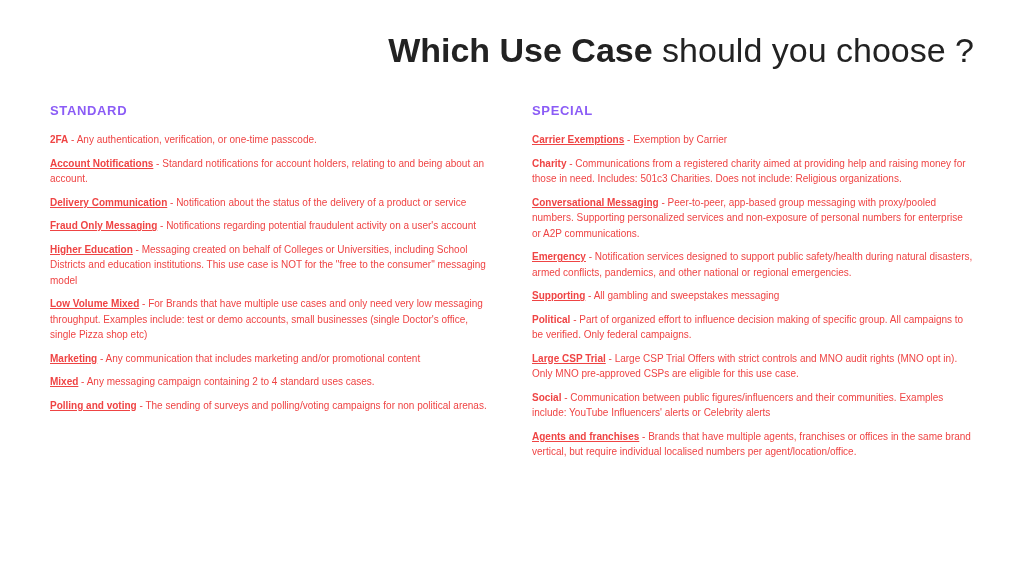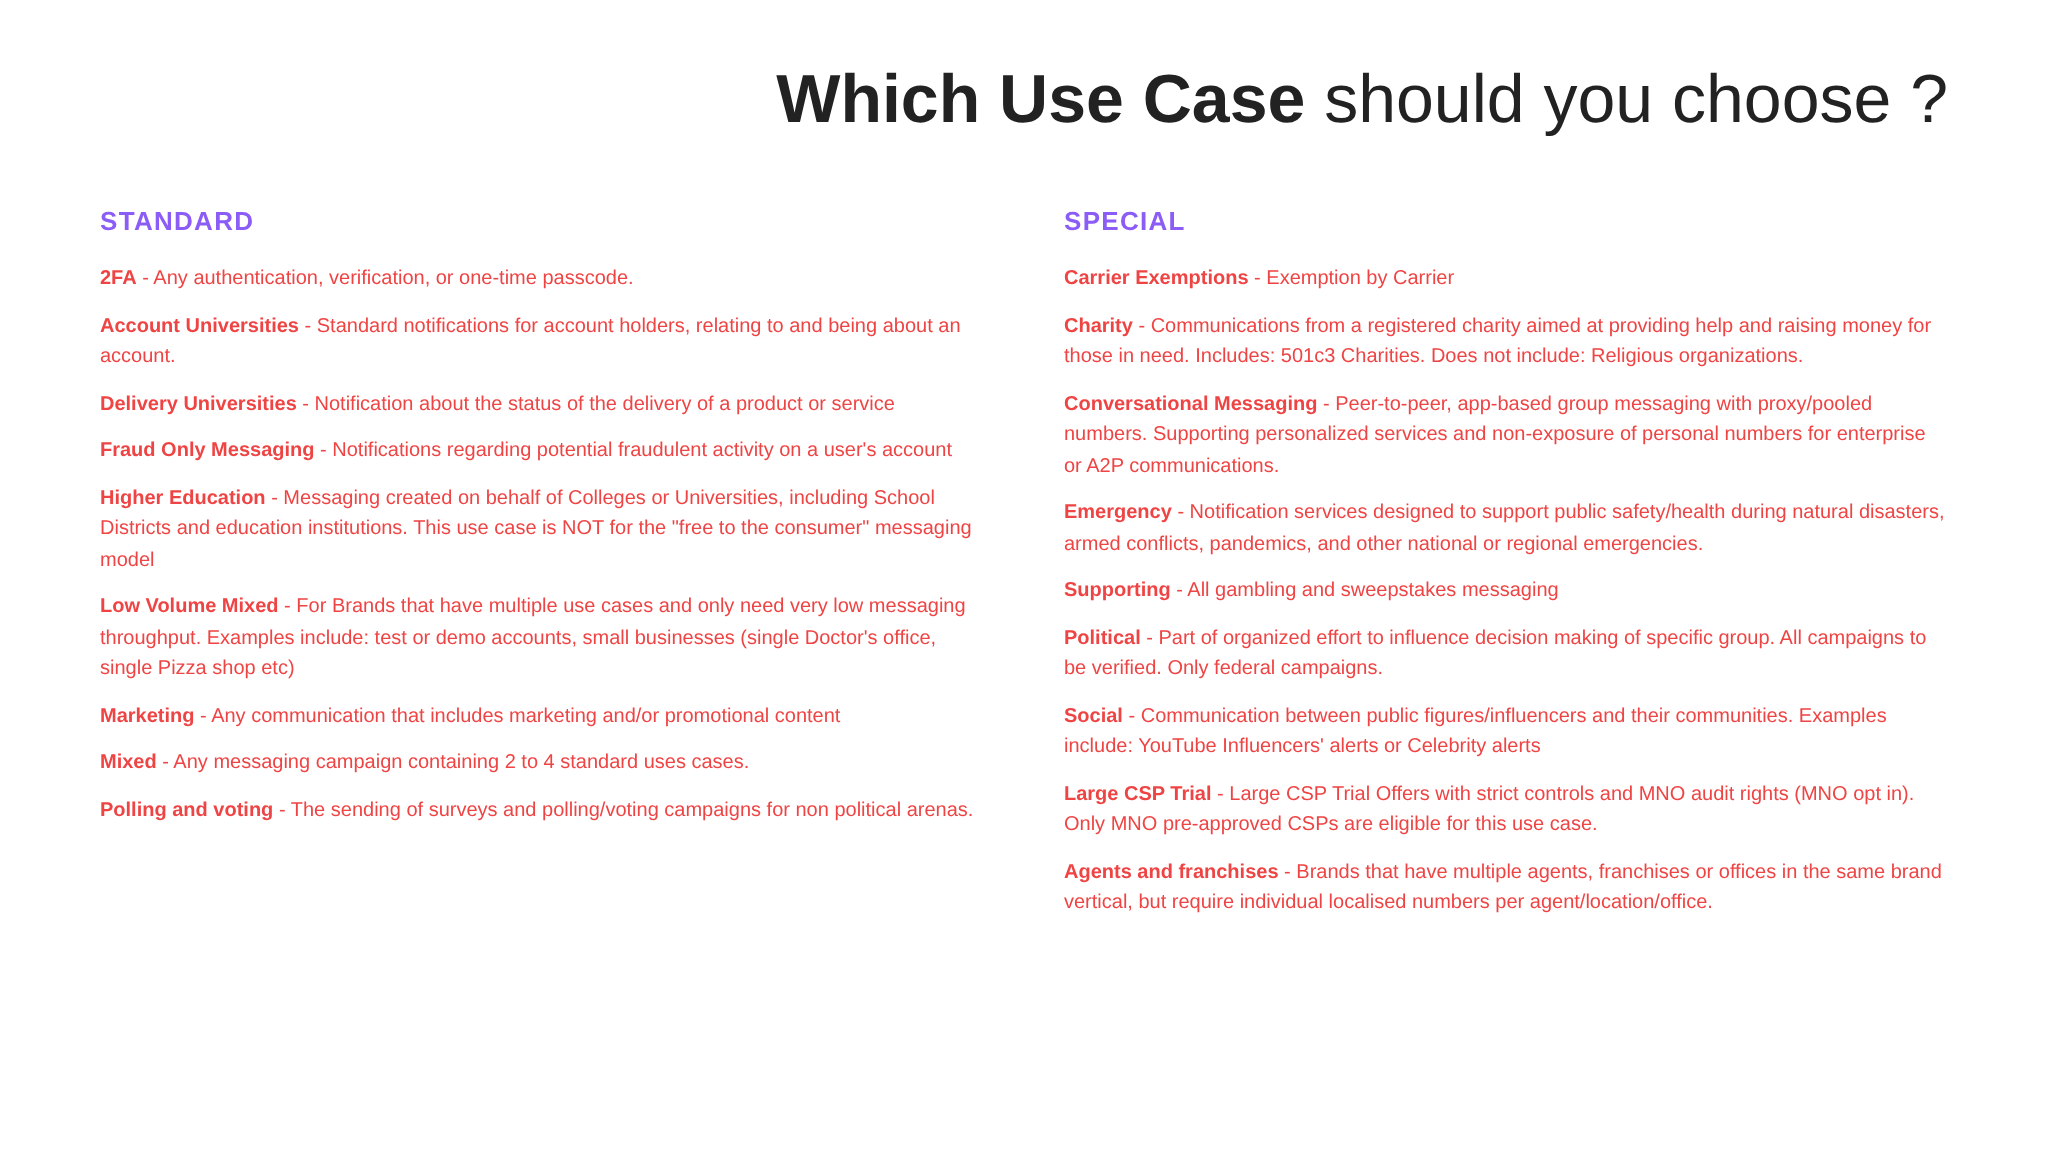--- a/index.html
+++ b/index.html
@@ -43,20 +43,21 @@
       text-transform: uppercase;
     }
     .entry {
       margin-bottom: 8px;
       font-size: 10px;
       line-height: 1.55;
       color: #ef4444;
     }
     .entry-name {
       font-weight: 600;
+      text-decoration: underline;
       cursor: pointer;
     }
     .entry-name-plain {
       font-weight: 700;
       text-decoration: none;
     }
   </style>
 </head>
 <body>
 
@@ -64,39 +65,39 @@
   <h1 class="main-title">
     <strong>Which Use Case</strong><span> should you choose ?</span>
   </h1>
 
   <div class="columns">
 
     <div class="column">
       <div class="column-title">STANDARD</div>
       <div id="standard-entries">
           <div class="entry"><span class="entry-name-plain">2FA</span><span> - Any authentication, verification, or one-time passcode.</span></div>
-          <div class="entry"><span class="entry-name">Account Universities</span><span> - Standard notifications for account holders, relating to and being about an account.</span></div>
-          <div class="entry"><span class="entry-name">Delivery Universities</span><span> - Notification about the status of the delivery of a product or service</span></div>
+          <div class="entry"><span class="entry-name">Account Notifications</span><span> - Standard notifications for account holders, relating to and being about an account.</span></div>
+          <div class="entry"><span class="entry-name">Delivery Communication</span><span> - Notification about the status of the delivery of a product or service</span></div>
           <div class="entry"><span class="entry-name">Fraud Only Messaging</span><span> - Notifications regarding potential fraudulent activity on a user's account</span></div>
           <div class="entry"><span class="entry-name">Higher Education</span><span> - Messaging created on behalf of Colleges or Universities, including School Districts and education institutions. This use case is NOT for the "free to the consumer" messaging model</span></div>
           <div class="entry"><span class="entry-name">Low Volume Mixed</span><span> - For Brands that have multiple use cases and only need very low messaging throughput. Examples include: test or demo accounts, small businesses (single Doctor's office, single Pizza shop etc)</span></div>
           <div class="entry"><span class="entry-name">Marketing</span><span> - Any communication that includes marketing and/or promotional content</span></div>
           <div class="entry"><span class="entry-name">Mixed</span><span> - Any messaging campaign containing 2 to 4 standard uses cases.</span></div>
           <div class="entry"><span class="entry-name">Polling and voting</span><span> - The sending of surveys and polling/voting campaigns for non political arenas.</span></div>
         </div>
     </div>
 
     <div class="column">
       <div class="column-title">SPECIAL</div>
       <div id="special-entries">
           <div class="entry"><span class="entry-name">Carrier Exemptions</span><span> - Exemption by Carrier</span></div>
           <div class="entry"><span class="entry-name-plain">Charity</span><span> - Communications from a registered charity aimed at providing help and raising money for those in need. Includes: 501c3 Charities. Does not include: Religious organizations.</span></div>
           <div class="entry"><span class="entry-name">Conversational Messaging</span><span> - Peer-to-peer, app-based group messaging with proxy/pooled numbers. Supporting personalized services and non-exposure of personal numbers for enterprise or A2P communications.</span></div>
           <div class="entry"><span class="entry-name">Emergency</span><span> - Notification services designed to support public safety/health during natural disasters, armed conflicts, pandemics, and other national or regional emergencies.</span></div>
           <div class="entry"><span class="entry-name">Supporting</span><span> - All gambling and sweepstakes messaging</span></div>
           <div class="entry"><span class="entry-name-plain">Political</span><span> - Part of organized effort to influence decision making of specific group. All campaigns to be verified. Only federal campaigns.</span></div>
+          <div class="entry"><span class="entry-name">Large CSP Trial</span><span> - Large CSP Trial Offers with strict controls and MNO audit rights (MNO opt in). Only MNO pre-approved CSPs are eligible for this use case.</span></div>
           <div class="entry"><span class="entry-name-plain">Social</span><span> - Communication between public figures/influencers and their communities. Examples include: YouTube Influencers' alerts or Celebrity alerts</span></div>
-          <div class="entry"><span class="entry-name">Large CSP Trial</span><span> - Large CSP Trial Offers with strict controls and MNO audit rights (MNO opt in). Only MNO pre-approved CSPs are eligible for this use case.</span></div>
           <div class="entry"><span class="entry-name">Agents and franchises</span><span> - Brands that have multiple agents, franchises or offices in the same brand vertical, but require individual localised numbers per agent/location/office.</span></div>
         </div>
     </div>
   </div>
 </div>
 
 </body></html>

